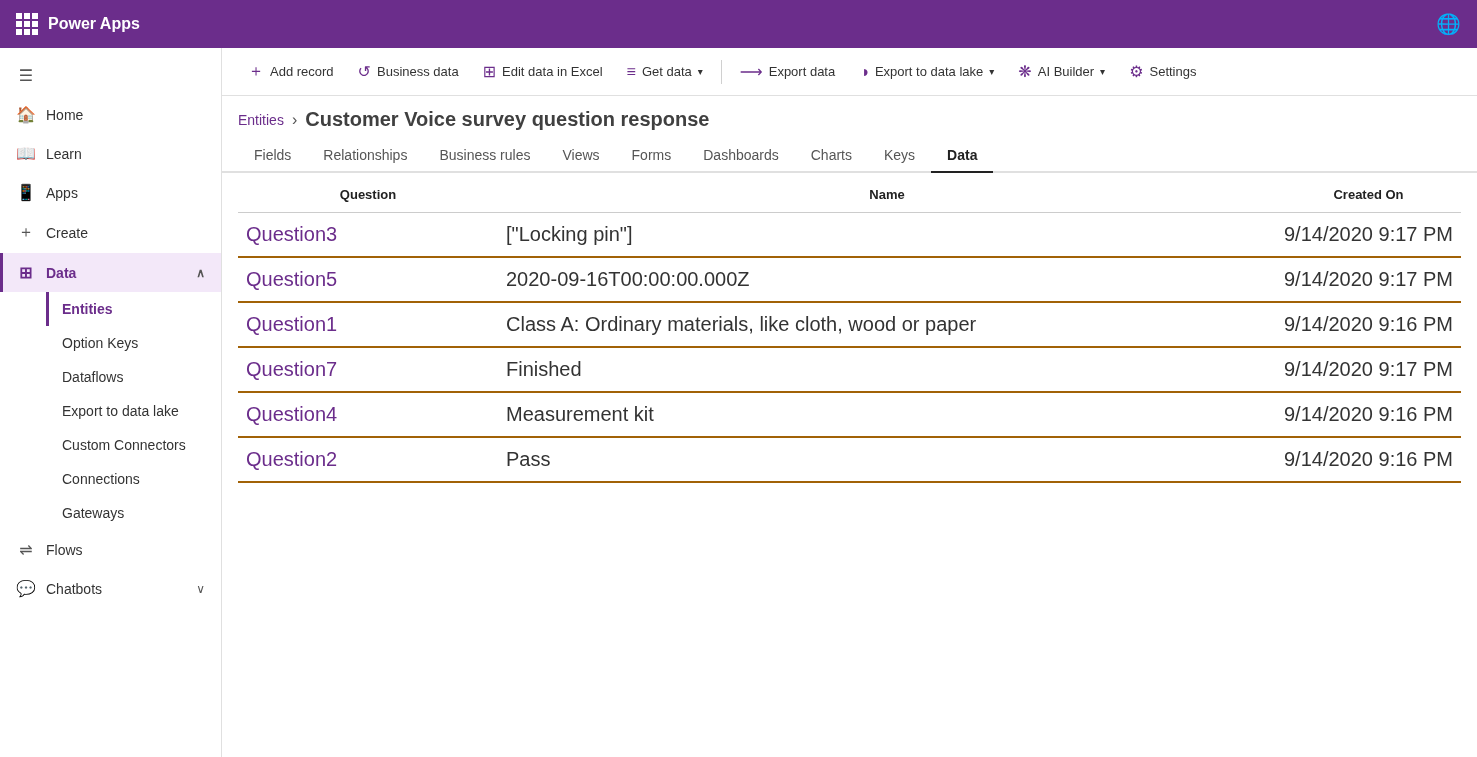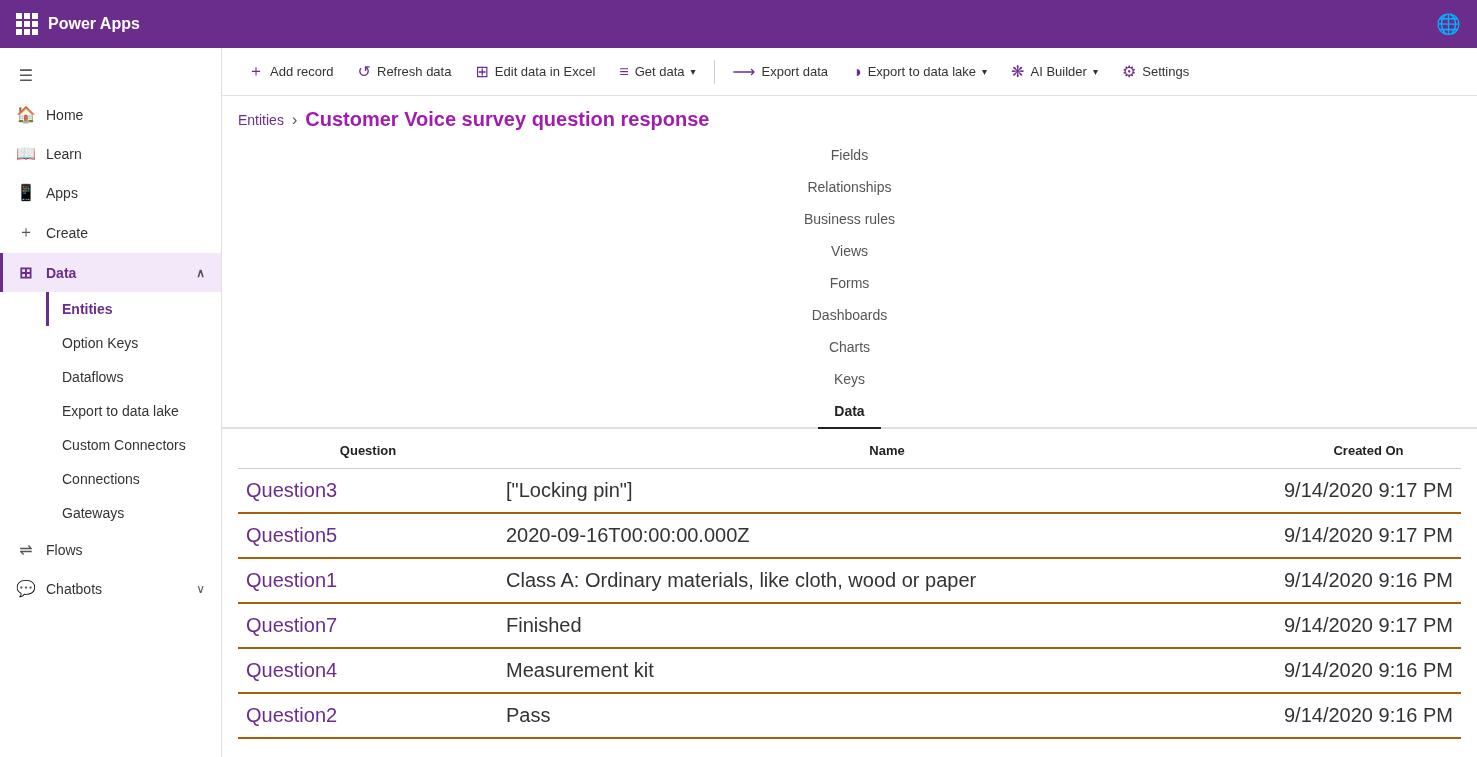--- a/index.html
+++ b/index.html
@@ -134,31 +134,30 @@
       align-items: center;
       gap: 8px;
       flex-shrink: 0;
     }
     .breadcrumb-link {
       color: #6b2d8b;
       cursor: pointer;
       font-size: 14px;
     }
     .breadcrumb-sep { color: #555; font-size: 16px; }
-    .breadcrumb-current { font-size: 20px; font-weight: 600; color: #a21caf; }
+    .breadcrumb-current { font-size: 20px; font-weight: 600; color: #404040; }
 
     
     .tabs {
       display: flex;
-      align-items: center;
+      align-items: flex-end;
       padding: 8px 16px 0 16px;
       border-bottom: 2px solid #e0e0e0;
       gap: 0;
       flex-shrink: 0;
-      flex-direction: column;
     }
     .tab {
       padding: 8px 16px;
       cursor: pointer;
       color: #555;
       font-size: 14px;
       border-bottom: 2px solid transparent;
       margin-bottom: -2px;
     }
     .tab.active {
@@ -272,21 +271,21 @@
 
   <div class="main">
 
     <div class="toolbar">
       <button class="toolbar-btn">
         <span class="btn-icon">＋</span>
         <span>Add record</span>
       </button>
       <button class="toolbar-btn">
         <span class="btn-icon">↺</span>
-        <span>Refresh data</span>
+        <span>Business data</span>
       </button>
       <button class="toolbar-btn">
         <span class="btn-icon">⊞</span>
         <span>Edit data in Excel</span>
       </button>
       <button class="toolbar-btn">
         <span class="btn-icon">≡</span>
         <span>Get data</span>
         <span class="chevron-small">▾</span>
       </button>

